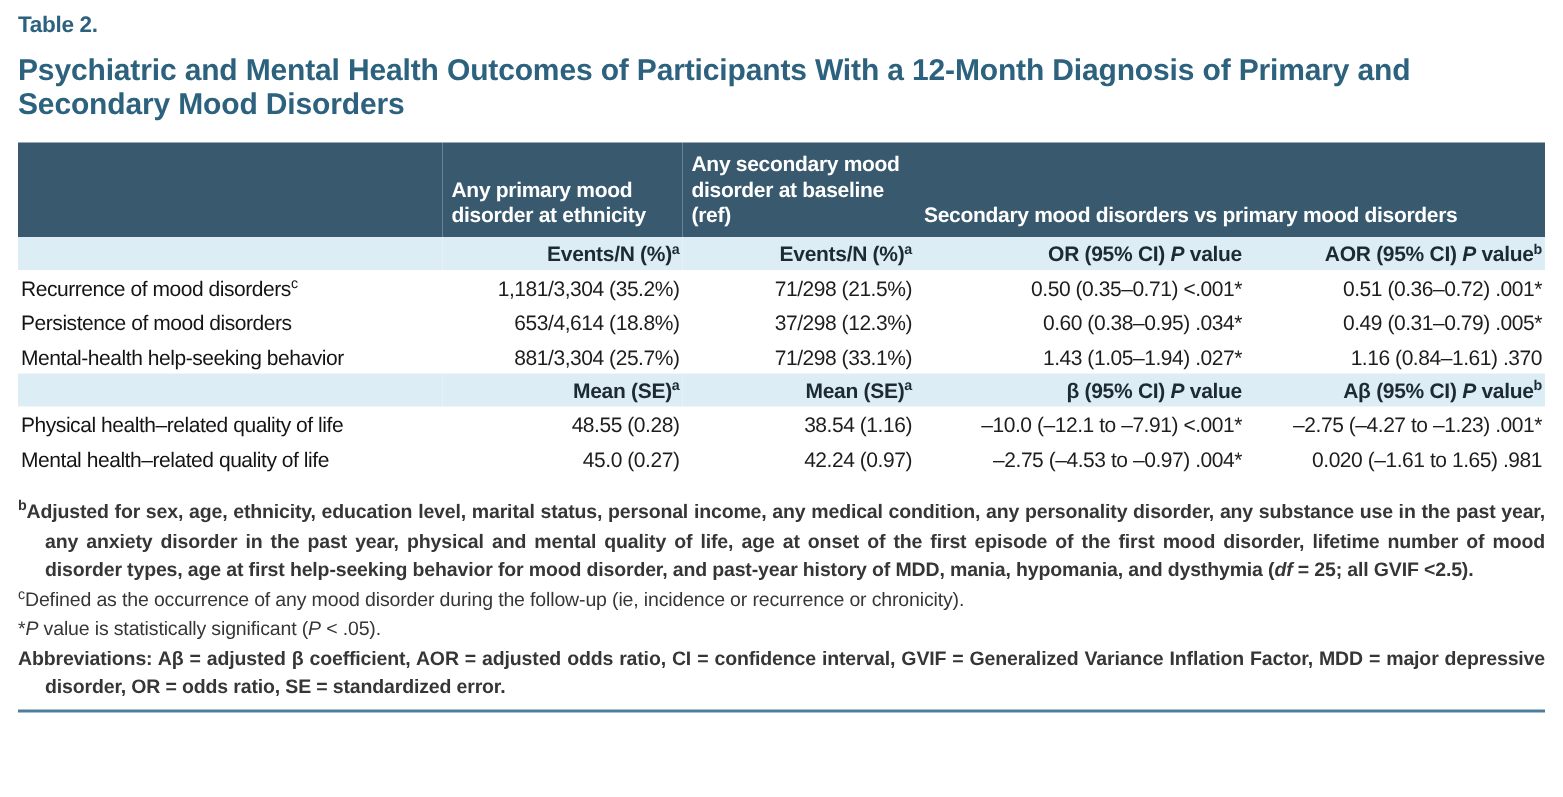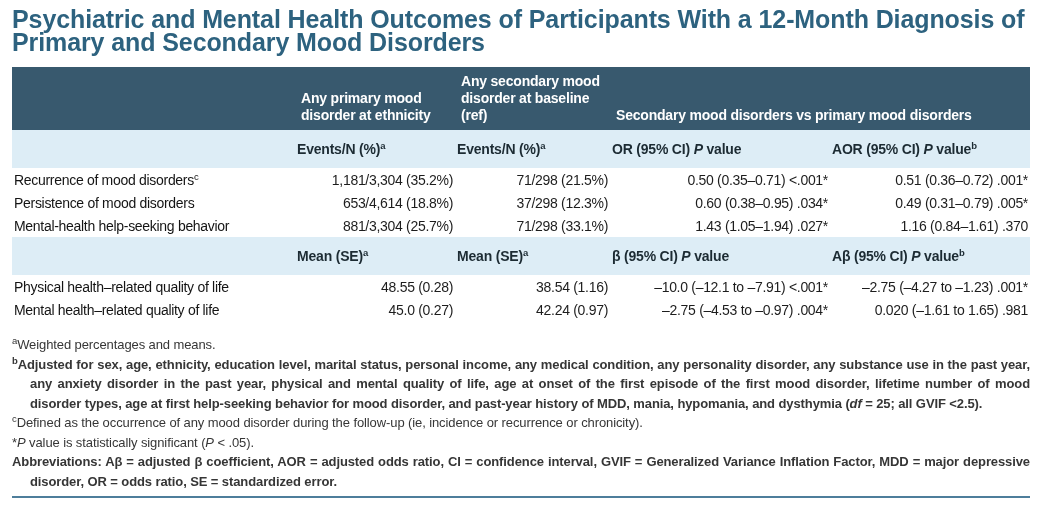--- a/index.html
+++ b/index.html
@@ -15,34 +15,34 @@
     width:1042px;height:531px;overflow:hidden;
     font-family:"Liberation Sans", sans-serif;
     -webkit-font-smoothing:antialiased;
   }
   .page{box-sizing:border-box;width:1042px;height:531px;padding:8px 12px 0 12px;}
   .table-label{
     font-size:15px;font-weight:bold;color:var(--title-color);
     letter-spacing:-0.2px;line-height:18px;
   }
   .title{
-    font-size:25px;font-weight:bold;color:var(--title-color);
-    line-height:23px;margin:0 0 0 0;letter-spacing:-0.1px;width:1018px;
+    font-size:20px;font-weight:bold;color:var(--title-color);
+    line-height:23px;margin:10px 0 0 0;letter-spacing:-0.1px;width:1018px;
   }
   table.outcomes{
     border-collapse:collapse;table-layout:fixed;width:1018px;margin-top:13px;
   }
   tr.dark th{
     background:var(--header-bg);color:#fff;font-size:14px;font-weight:bold;
     vertical-align:bottom;text-align:left;line-height:17px;
     padding:6px 6px 6px 6px;letter-spacing:-0.2px;height:51px;
   }
   tr.band th,tr.band td{
     background:var(--band-bg);font-size:14px;font-weight:bold;color:#1c2b33;
-    text-align:left;padding:0 2px;height:38px;vertical-align:middle;
+    text-align:right;padding:0 2px;height:22px;vertical-align:middle;
     letter-spacing:-0.2px;
   }
   tr.datarow th{
     text-align:left;font-weight:normal;font-size:14px;color:#141414;
     padding:0 2px;height:23px;vertical-align:middle;letter-spacing:-0.3px;
   }
   tr.datarow td{
     text-align:right;font-size:14px;color:var(--body-text);
     padding:0 2px;height:23px;vertical-align:middle;letter-spacing:-0.3px;
   }
@@ -54,20 +54,21 @@
   }
   .fn{padding-left:18px;text-indent:-18px;}
   .fn.just{text-align:justify;font-weight:bold;}
   .rule{height:2px;background:var(--rule-color);width:1018px;margin-top:5px;}
 </style>
 </head>
 <body>
 
 <div class="page">
 
+  <div class="table-label">Table 2.</div>
   <h1 class="title">Psychiatric and Mental Health Outcomes of Participants With a 12-Month Diagnosis of Primary and Secondary Mood Disorders</h1>
 
   <table class="outcomes">
     <colgroup>
       <col style="width:283px">
         <col style="width:160px">
         <col style="width:155px">
         <col style="width:220px">
         <col style="width:200px">
     </colgroup>
@@ -128,21 +129,20 @@
         <th><span>Mental health–related quality of life</span></th>
         <td>45.0 (0.27)</td>
         <td>42.24 (0.97)</td>
         <td>–2.75 (–4.53 to –0.97) .004*</td>
         <td>0.020 (–1.61 to 1.65) .981</td>
       </tr>
     </tbody>
   </table>
 
   <div class="footnotes">
-    <div class="fn"><sup>a</sup><span>Weighted percentages and means.</span></div>
     <div class="fn just"><sup>b</sup><span>Adjusted for sex, age, ethnicity, education level, marital status, personal income, any medical condition, any personality disorder, any substance use in the past year, any anxiety disorder in the past year, physical and mental quality of life, age at onset of the first episode of the first mood disorder, lifetime number of mood disorder types, age at first help-seeking behavior for mood disorder, and past-year history of MDD, mania, hypomania, and dysthymia (</span><i>df</i><span> = 25; all GVIF &lt;2.5).</span></div>
     <div class="fn"><sup>c</sup><span>Defined as the occurrence of any mood disorder during the follow-up (ie, incidence or recurrence or chronicity).</span></div>
     <div class="fn"><span>*</span><i>P</i><span> value is statistically significant (</span><i>P</i><span> &lt; .05).</span></div>
     <div class="fn just"><span>Abbreviations: Aβ = adjusted β coefficient, AOR = adjusted odds ratio, CI = confidence interval, GVIF = Generalized Variance Inflation Factor, MDD = major depressive disorder, OR = odds ratio, SE = standardized error.</span></div>
   </div>
 
   <div class="rule"></div>
 
 </div>
 

